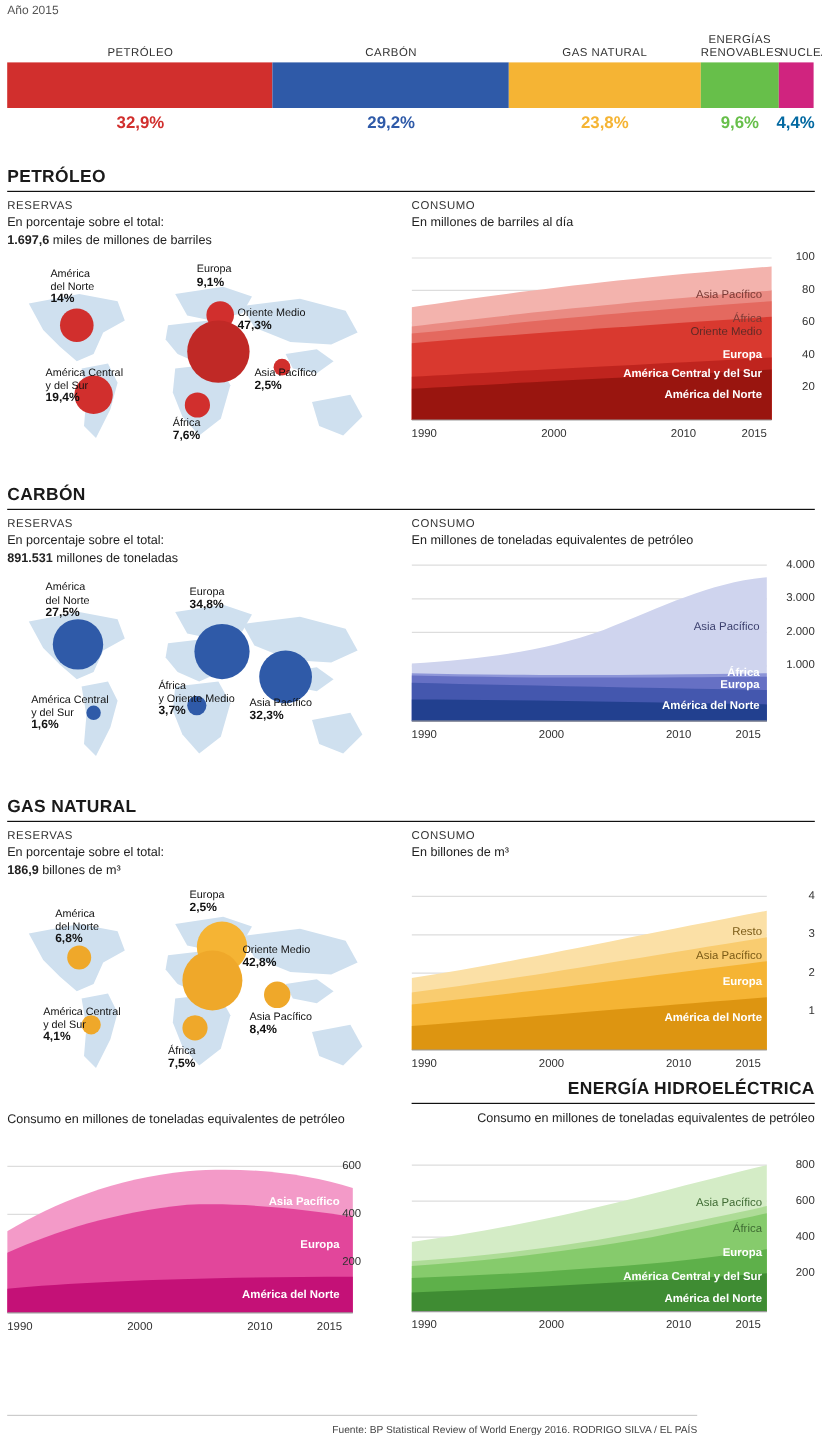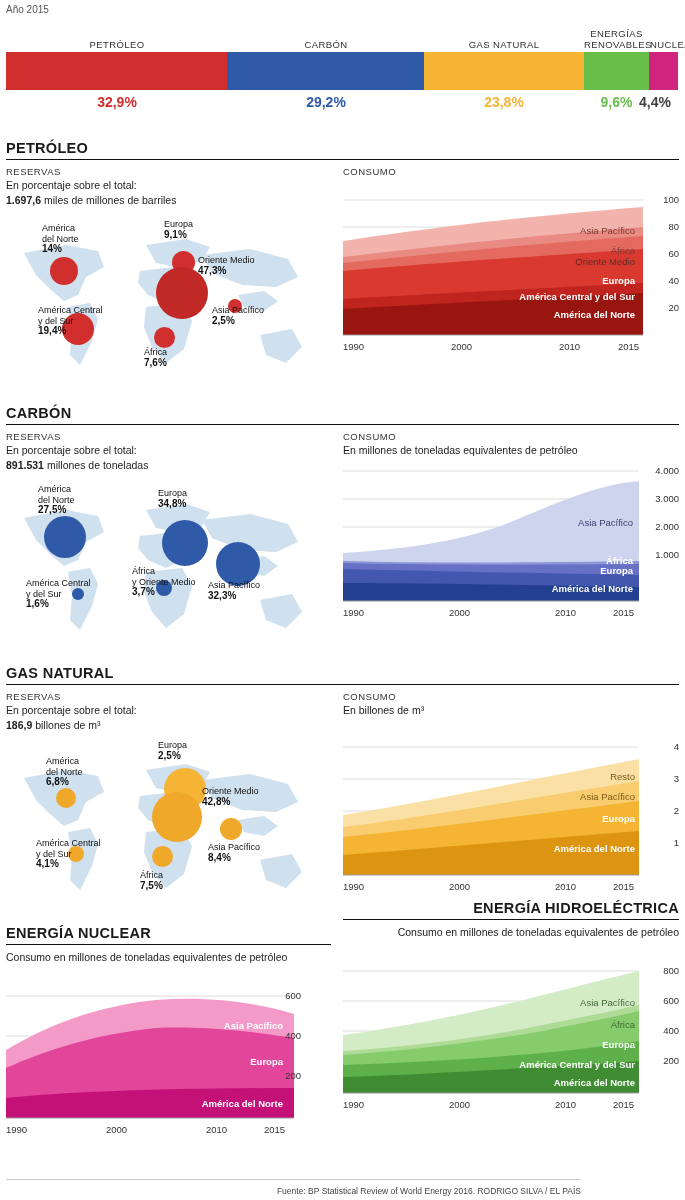--- a/index.html
+++ b/index.html
@@ -92,21 +92,21 @@
       <div style="width:29.2%; background:#2f5aa8;"></div>
       <div style="width:23.8%; background:#f5b434;"></div>
       <div style="width:9.6%; background:#67bf4a;"></div>
       <div style="width:4.4%; background:#d0247f;"></div>
     </div>
     <div class="topbar-values">
       <span style="left:0; width:222px; color:#d12f2d;">32,9%</span>
       <span style="left:222px; width:196px; color:#2f5aa8;">29,2%</span>
       <span style="left:418px; width:160px; color:#f5b434;">23,8%</span>
       <span style="left:578px; width:65px; color:#67bf4a;">9,6%</span>
-      <span style="left:625px; width:48px; color:#404040;">4,4%</span>
+      <span style="left:625px; width:48px; color:#0369a1;text-align:right;">4,4%</span>
     </div>
   </div>
 
   <div class="section" style="top:140px;">
     <div class="sec-title">PETRÓLEO</div>
     <div class="sec-body" style="height:250px;">
 
       <div class="col-left">
         <div class="sub-head">RESERVAS</div>
         <div class="sub-line">En porcentaje sobre el total:</div>
@@ -139,20 +139,21 @@
           <div class="mlab" style="left:192px; top:40px;"><span>Oriente Medio</span><br><b>47,3%</b></div>
           <div class="mlab" style="left:206px; top:90px;"><span>Asia Pacífico</span><br><b>2,5%</b></div>
           <div class="mlab" style="left:32px; top:90px;"><span>América Central
 y del Sur</span><br><b>19,4%</b></div>
           <div class="mlab" style="left:138px; top:132px;"><span>África</span><br><b>7,6%</b></div>
         </div>
       </div>
 
       <div class="col-right">
         <div class="sub-head">CONSUMO</div>
+        <div class="sub-line">En millones de barriles al día</div>
 
         <div class="chartbox" style="margin-top:14px; height:170px;">
           <svg width="336" height="170" viewBox="0 0 336 170">
             <g stroke="#ddd" stroke-width="1">
               <line x1="0" y1="9" x2="300" y2="9"></line>
               <line x1="0" y1="36" x2="300" y2="36"></line>
               <line x1="0" y1="63" x2="300" y2="63"></line>
               <line x1="0" y1="90" x2="300" y2="90"></line>
               <line x1="0" y1="117" x2="300" y2="117"></line>
             </g>
@@ -334,21 +335,20 @@
           <div class="slab" style="right:44px; top:40px; color:#7a5a16;">Resto</div>
           <div class="slab" style="right:44px; top:60px; color:#7a5a16;">Asia Pacífico</div>
           <div class="slab b" style="right:44px; top:82px;">Europa</div>
           <div class="slab b" style="right:44px; top:112px;">América del Norte</div>
         </div>
       </div>
     </div>
   </div>
 
   <div class="section" style="top:925px; width:325px;">
-    <div class="sec-title">ENERGÍA NUCLEAR</div>
     <div class="sub-line">Consumo en millones de toneladas equivalentes de petróleo</div>
     <div class="chartbox" style="width:325px; height:185px; margin-top:16px;">
       <svg width="325" height="185" viewBox="0 0 325 185">
         <g stroke="#ddd" stroke-width="1">
           <line x1="0" y1="16" x2="288" y2="16"></line>
           <line x1="0" y1="56" x2="288" y2="56"></line>
           <line x1="0" y1="96" x2="288" y2="96"></line>
         </g>
         <path d="M0,70 C40,46 90,26 150,20 C200,16 250,22 288,34 L288,138 L0,138 Z" fill="#f39ac8"></path>
         <path d="M0,88 C40,70 90,54 150,48 C200,46 250,52 288,58 L288,138 L0,138 Z" fill="#e2469b"></path>

